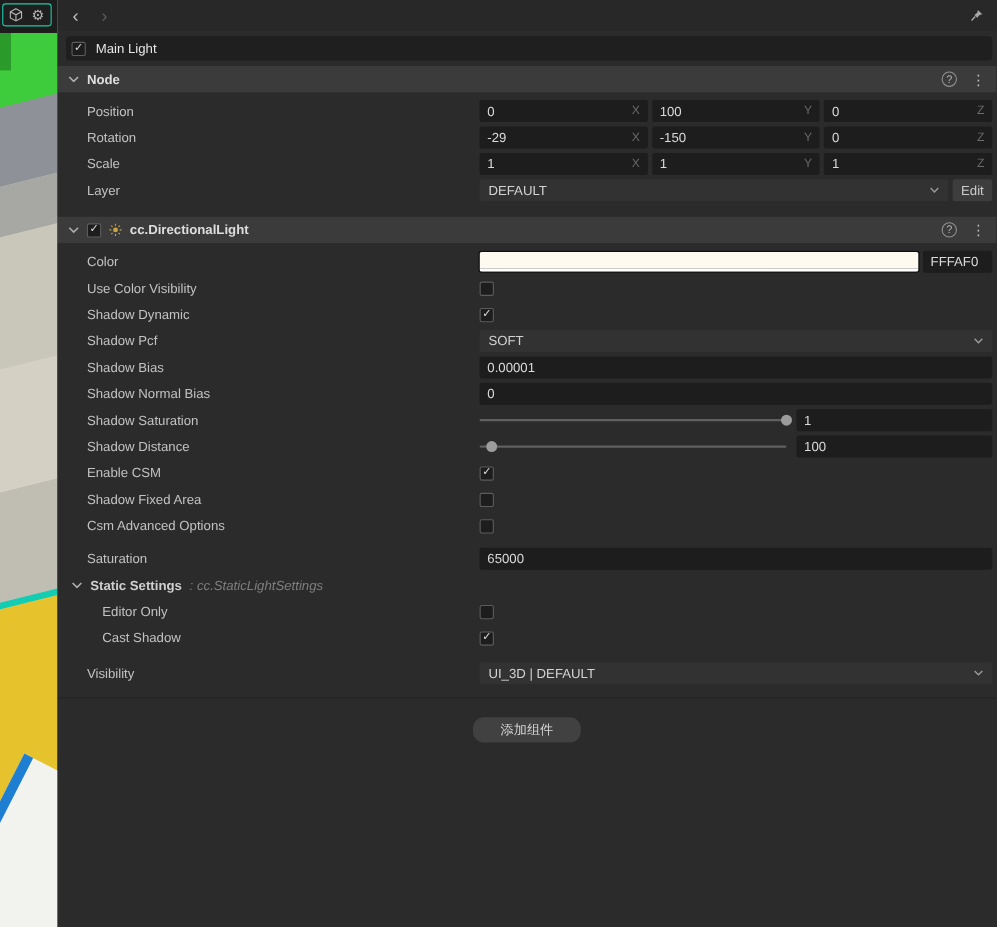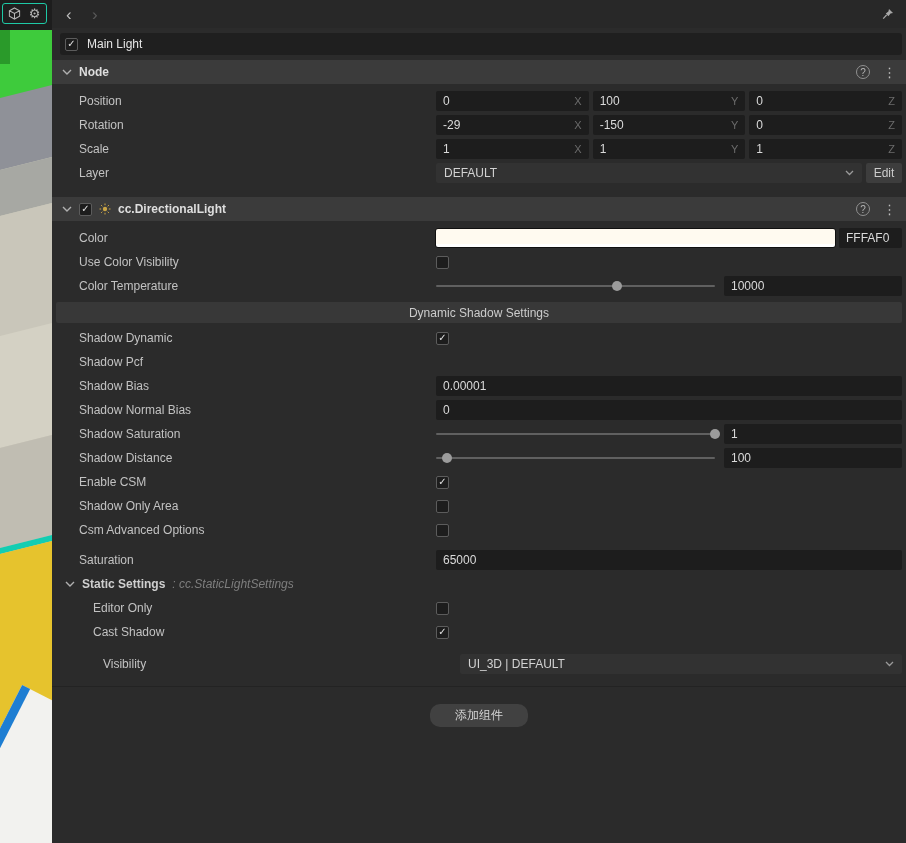--- a/index.html
+++ b/index.html
@@ -76,21 +76,21 @@
   .subsection-bar { height:21px; margin:4px 4px 3px 4px; background:#383838; border-radius:2px; display:flex; align-items:center; justify-content:center; color:#cccccc; }
 
   .group-head { display:flex; align-items:center; gap:7px; height:24px; padding-left:13px; }
   .group-title { font-weight:bold; color:#cfcfcf; }
   .group-suffix { color:#7e7e7e;font-style:italic; }
 
   .edit-btn { width:36px; height:20px; margin-left:4px; flex:none; background:#3d3d3d; border:none; border-radius:2px; color:#cccccc; font:12px "Liberation Sans",sans-serif; cursor:pointer; }
 
   .mt12 { margin-top:12px; }
   .mt6 { margin-top:6px; }
-  .mt8 { margin-top:8px;padding-left:24px; }
+  .mt8 { margin-top:8px; }
   .divider { height:1px; background:#232323; margin-top:10px; }
   .add-btn { display:block; margin:17px auto 0; width:98px; height:23px; background:#414141; color:#d6d6d6; border:none; border-radius:10px; font:12px "Liberation Sans",sans-serif; cursor:pointer; }
 </style>
 </head>
 <body>
 
 <div class="app">
 
   <div class="scene">
     <div class="blk sc-top"></div>
@@ -278,48 +278,43 @@
 
       <div class="row">
         <div class="row-label">Use Color Visibility</div>
         <div class="row-ctrl">
           <span class="checkbox">
               <span class="check"></span>
             </span>
         </div>
       </div>
 
-      <div class="row">
-        <div class="row-label">Color Temperature</div>
-        <div class="row-ctrl">
-          <div class="slider">
-            <div class="track"></div>
-            <div class="handle" style="left: 65%;"></div>
-          </div>
-          <div class="text-input slider-value">
-              <span>10000</span>
-            </div>
-        </div>
-      </div>
-
-      <div class="subsection-bar">
-        <span>Dynamic Shadow Settings</span>
-      </div>
+
 
       <div class="row">
         <div class="row-label">Shadow Dynamic</div>
         <div class="row-ctrl">
           <span class="checkbox">
               <span class="check">✓</span>
             </span>
         </div>
       </div>
 
       <div class="row">
         <div class="row-label">Shadow Pcf</div>
+        <div class="row-ctrl">
+          <div class="select">
+            <span>SOFT</span>
+            <span class="chev">
+                <svg width="9" height="6" viewBox="0 0 9 6">
+                  <path d="M1 1 L4.5 4.5 L8 1" fill="none" stroke="#9a9a9a" stroke-width="1.3"></path>
+                </svg>
+              </span>
+          </div>
+        </div>
       </div>
 
       <div class="row">
         <div class="row-label">Shadow Bias</div>
         <div class="row-ctrl">
           <div class="text-input full">
               <span>0.00001</span>
             </div>
         </div>
       </div>
@@ -362,21 +357,21 @@
       <div class="row">
         <div class="row-label">Enable CSM</div>
         <div class="row-ctrl">
           <span class="checkbox">
               <span class="check">✓</span>
             </span>
         </div>
       </div>
 
       <div class="row">
-        <div class="row-label">Shadow Only Area</div>
+        <div class="row-label">Shadow Fixed Area</div>
         <div class="row-ctrl">
           <span class="checkbox">
               <span class="check"></span>
             </span>
         </div>
       </div>
 
       <div class="row">
         <div class="row-label">Csm Advanced Options</div>
         <div class="row-ctrl">

